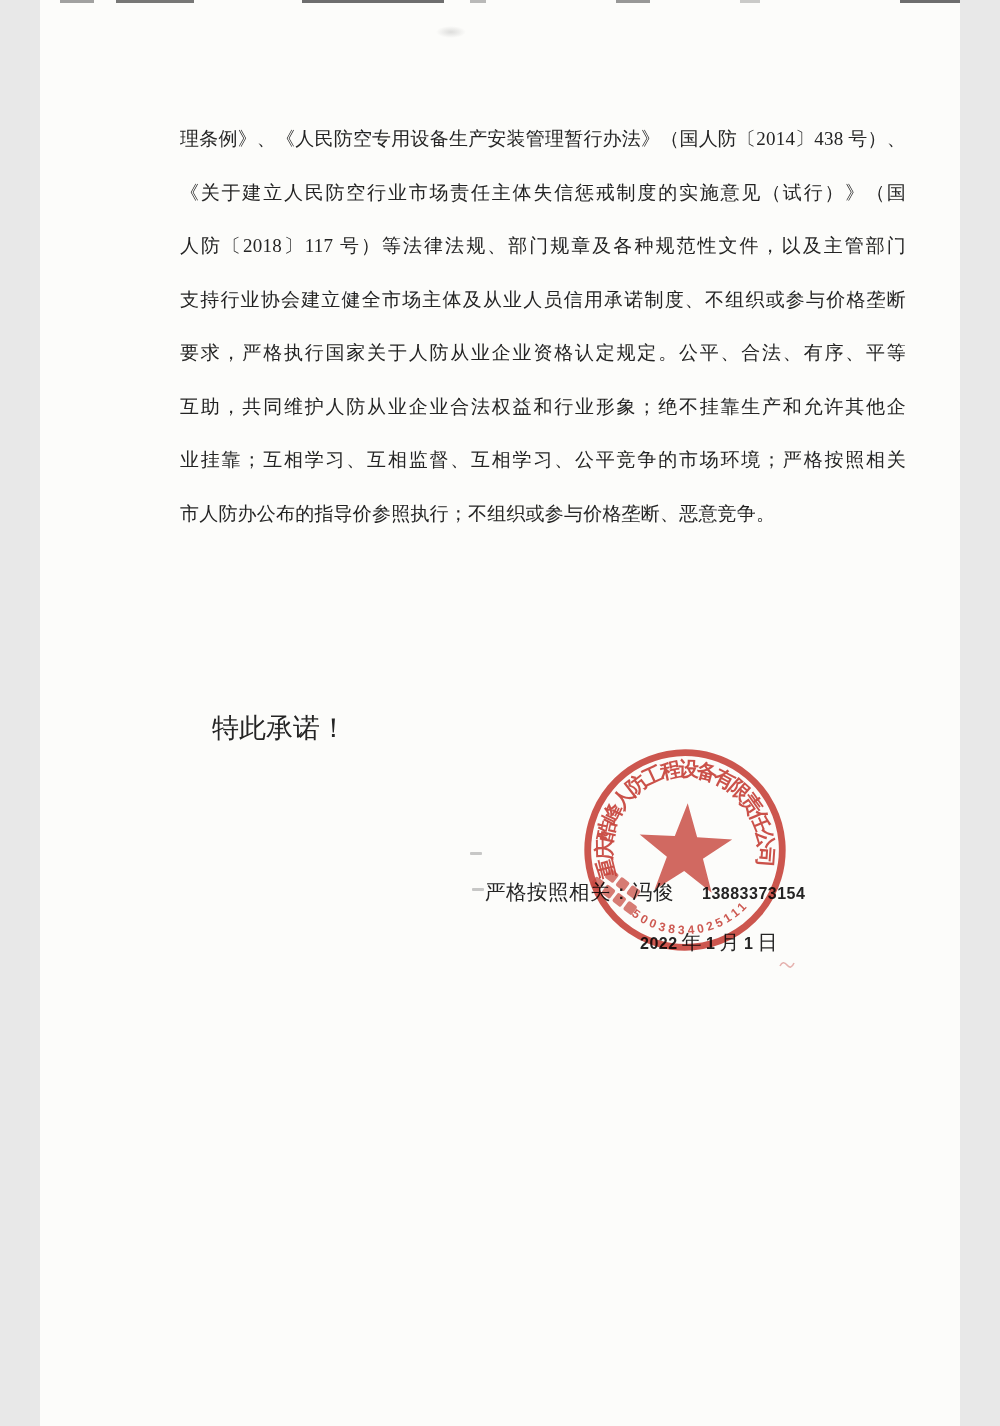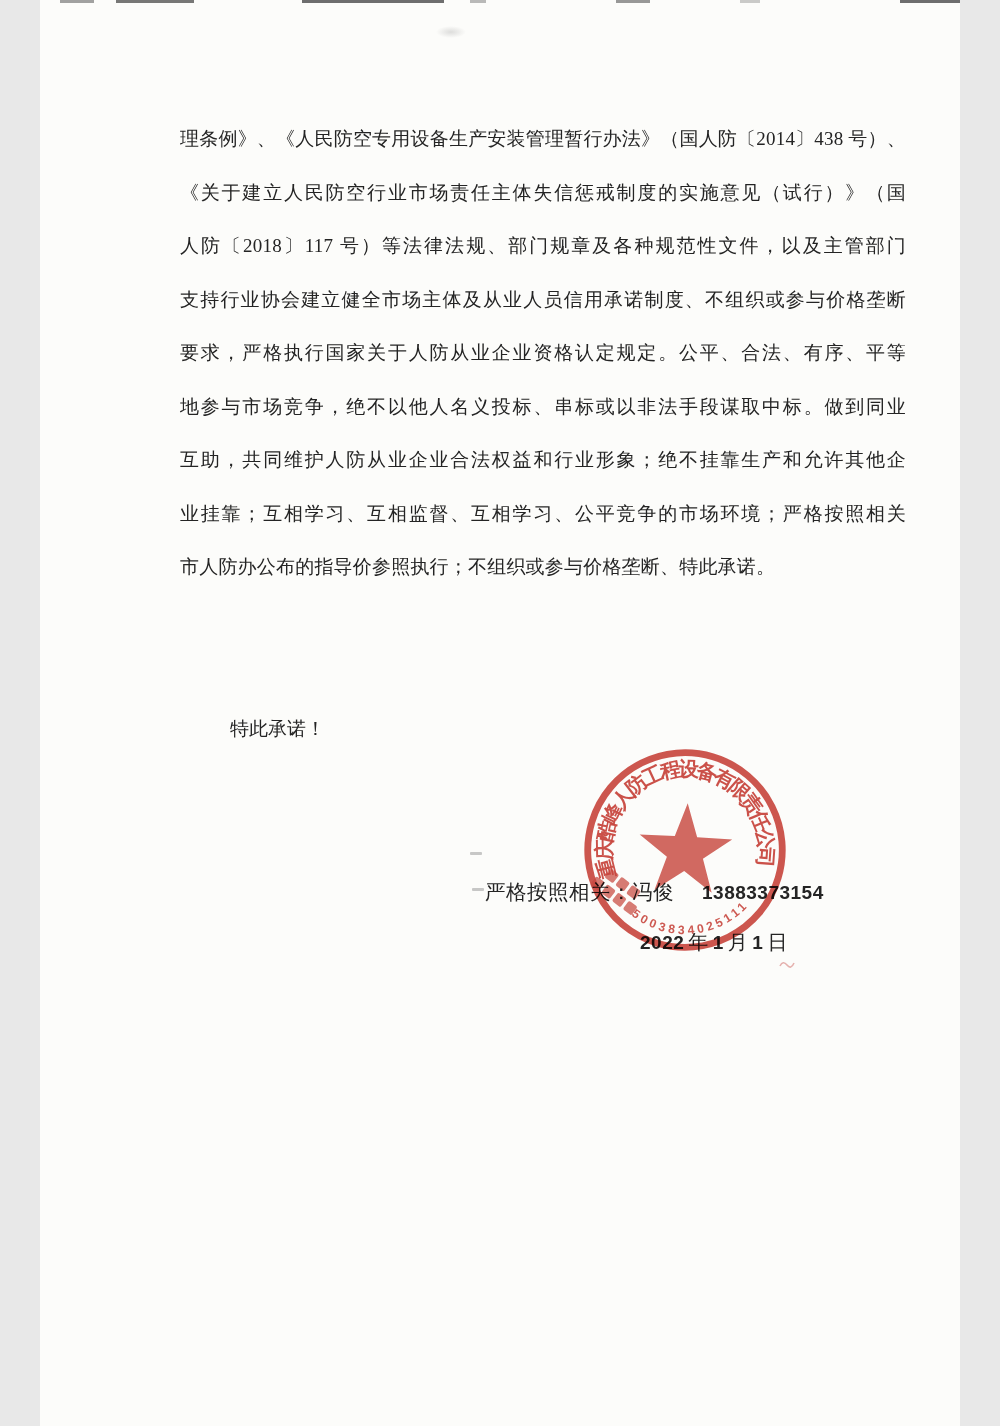--- a/index.html
+++ b/index.html
@@ -32,36 +32,36 @@
     height: 53.5px; line-height: 53.5px;
     font-size: 19px;
     letter-spacing: 0.2px;
     white-space: nowrap;
     text-align: justify;
     text-align-last: justify;
   }
   .body-line.last { text-align-last: left; }
 
   .closing {
-    position: absolute; left: 190px; top: 702px;
-    height: 53.5px; line-height: 53.5px; font-size: 19px;
+    position: absolute; left: 172px; top: 702px;
+    height: 53.5px; line-height: 53.5px; font-size: 27px;
   }
 
   
   .sig-line {
     position: absolute; left: 445px;
     height: 53.5px; line-height: 53.5px;
     font-size: 20.5px; letter-spacing: 0.5px;
     white-space: nowrap;
   }
   .sig-committer { top: 810px; }
   .sig-contact { top: 866px; }
   .num {
     font-family: "Liberation Sans", "DejaVu Sans", sans-serif;
-    font-weight: bold; font-size: 19px; letter-spacing: 0.5px;
+    font-weight: bold; font-size: 16px; letter-spacing: 0.5px;
   }
   .phone { margin-left: 28px; }
   .sig-date { top: 916px; left: 600px; font-size: 20px; }
   .sig-date .cjk { margin: 0 4px; }
 
   
   .seal {
     position: absolute; left: 538px; top: 743px;
     width: 214px; height: 214px;
     transform: rotate(-5deg);
@@ -91,24 +91,23 @@
   <svg class="pink-squiggle" width="20" height="12">
     <path d="M2,8 Q5,2 9,7 T16,5" stroke="#d98a86" stroke-width="1.6" fill="none"></path>
   </svg>
 
   <div class="body-text">
     <div class="body-line">理条例》、《人民防空专用设备生产安装管理暂行办法》（国人防〔2014〕438 号）、</div>
     <div class="body-line">《关于建立人民防空行业市场责任主体失信惩戒制度的实施意见（试行）》（国</div>
     <div class="body-line">人防〔2018〕117 号）等法律法规、部门规章及各种规范性文件，以及主管部门</div>
     <div class="body-line">支持行业协会建立健全市场主体及从业人员信用承诺制度、不组织或参与价格垄断</div>
     <div class="body-line">要求，严格执行国家关于人防从业企业资格认定规定。公平、合法、有序、平等</div>
-    <div class="body-line">地参与市场竞争，绝不以他人名义投标、串标或以非法手段谋取中标。做到同业</div>
     <div class="body-line">互助，共同维护人防从业企业合法权益和行业形象；绝不挂靠生产和允许其他企</div>
     <div class="body-line">业挂靠；互相学习、互相监督、互相学习、公平竞争的市场环境；严格按照相关</div>
-    <div class="body-line last">市人防办公布的指导价参照执行；不组织或参与价格垄断、特此承诺。</div>
+    <div class="body-line last">市人防办公布的指导价参照执行；不组织或参与价格垄断、恶意竞争。</div>
   </div>
 
   <div class="closing">特此承诺！</div>
 
 
   <div class="sig-line sig-contact">
     <span>严格按照相关：冯俊</span><span class="num phone">13883373154</span>
   </div>
 
   <div class="sig-line sig-date">

